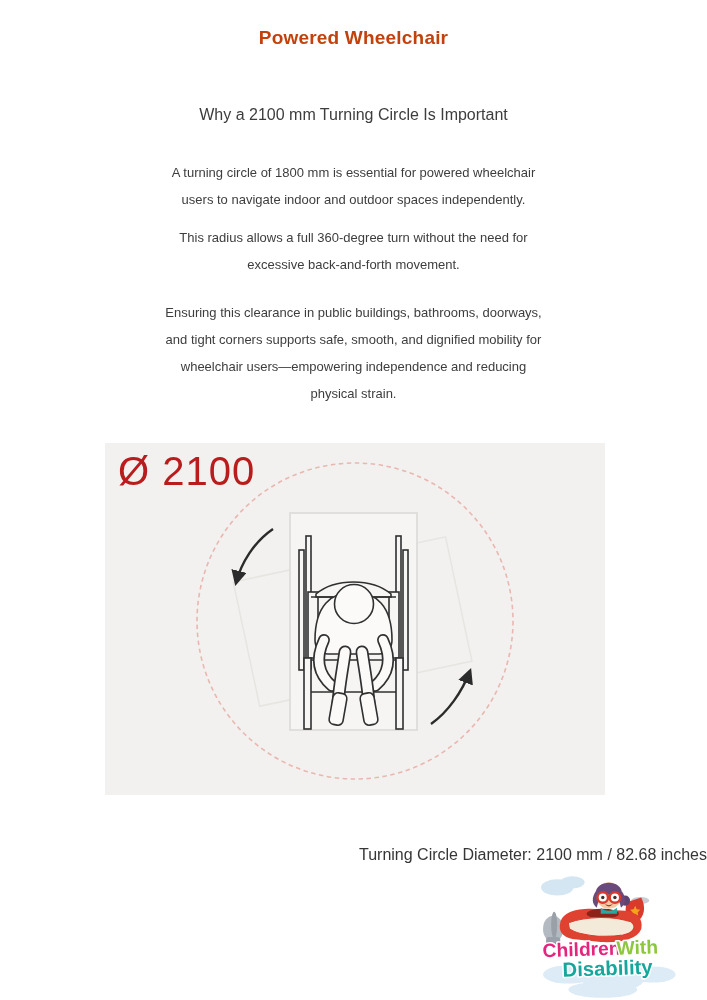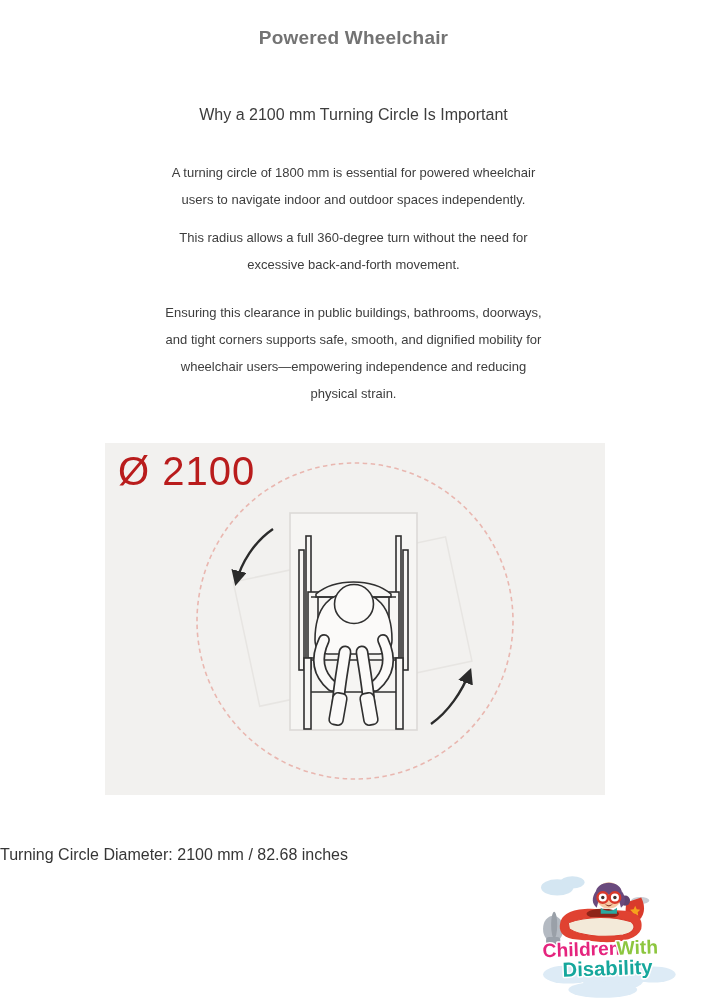--- a/index.html
+++ b/index.html
@@ -2,21 +2,21 @@
 <html><head>
 <meta charset="utf-8">
 <style>
   html,body { margin:0; padding:0; background:#ffffff; }
   .page {
     position:relative; width:707px; height:1000px; background:#ffffff;
     font-family:"Liberation Sans", sans-serif; color:#3d3d3d; overflow:hidden;
   }
   .title {
     position:absolute; top:27px; left:0; width:100%; text-align:center;
-    font-size:19px; font-weight:bold; color:#737373; letter-spacing:.2px;
+    font-size:19px; font-weight:bold; color:#c2410c; letter-spacing:.2px;
   }
   .subtitle {
     position:absolute; top:98px; left:0; width:100%; text-align:center;
     font-size:16px; color:#3d3d3d;margin-top:8px;
   }
   .para {
     position:absolute; left:50%; transform:translateX(-50%); width:620px;
     text-align:center; font-size:13px; line-height:27px; color:#3d3d3d;
     white-space:pre-line;
   }
@@ -26,21 +26,21 @@
   .panel {
     position:absolute; left:105px; top:443px; width:500px; height:352px;
     background:#f2f1ef;
   }
   .dia-label {
     position:absolute; left:13px; top:6px; font-size:40px; color:#b91c1c;
     letter-spacing:1px; z-index:3;
   }
   .dia-svg { position:absolute; left:0; top:0; width:500px; height:352px; }
   .caption {
-    position:absolute; top:846px; left:0; width:100%; text-align:left;
+    position:absolute; top:846px; left:0; width:100%; text-align:right;
     font-size:16px; color:#363636;
   }
   .logo { position:absolute; left:540px; top:870px; width:162px; height:130px; }
   .logo svg { width:100%; height:100%; display:block; }
   .logo-word { font-family:"Liberation Sans", sans-serif; font-weight:bold; paint-order:stroke; stroke:#ffffff; stroke-width:3px; stroke-linejoin:round; }
 </style>
 </head>
 <body>
 
 <div class="page">

